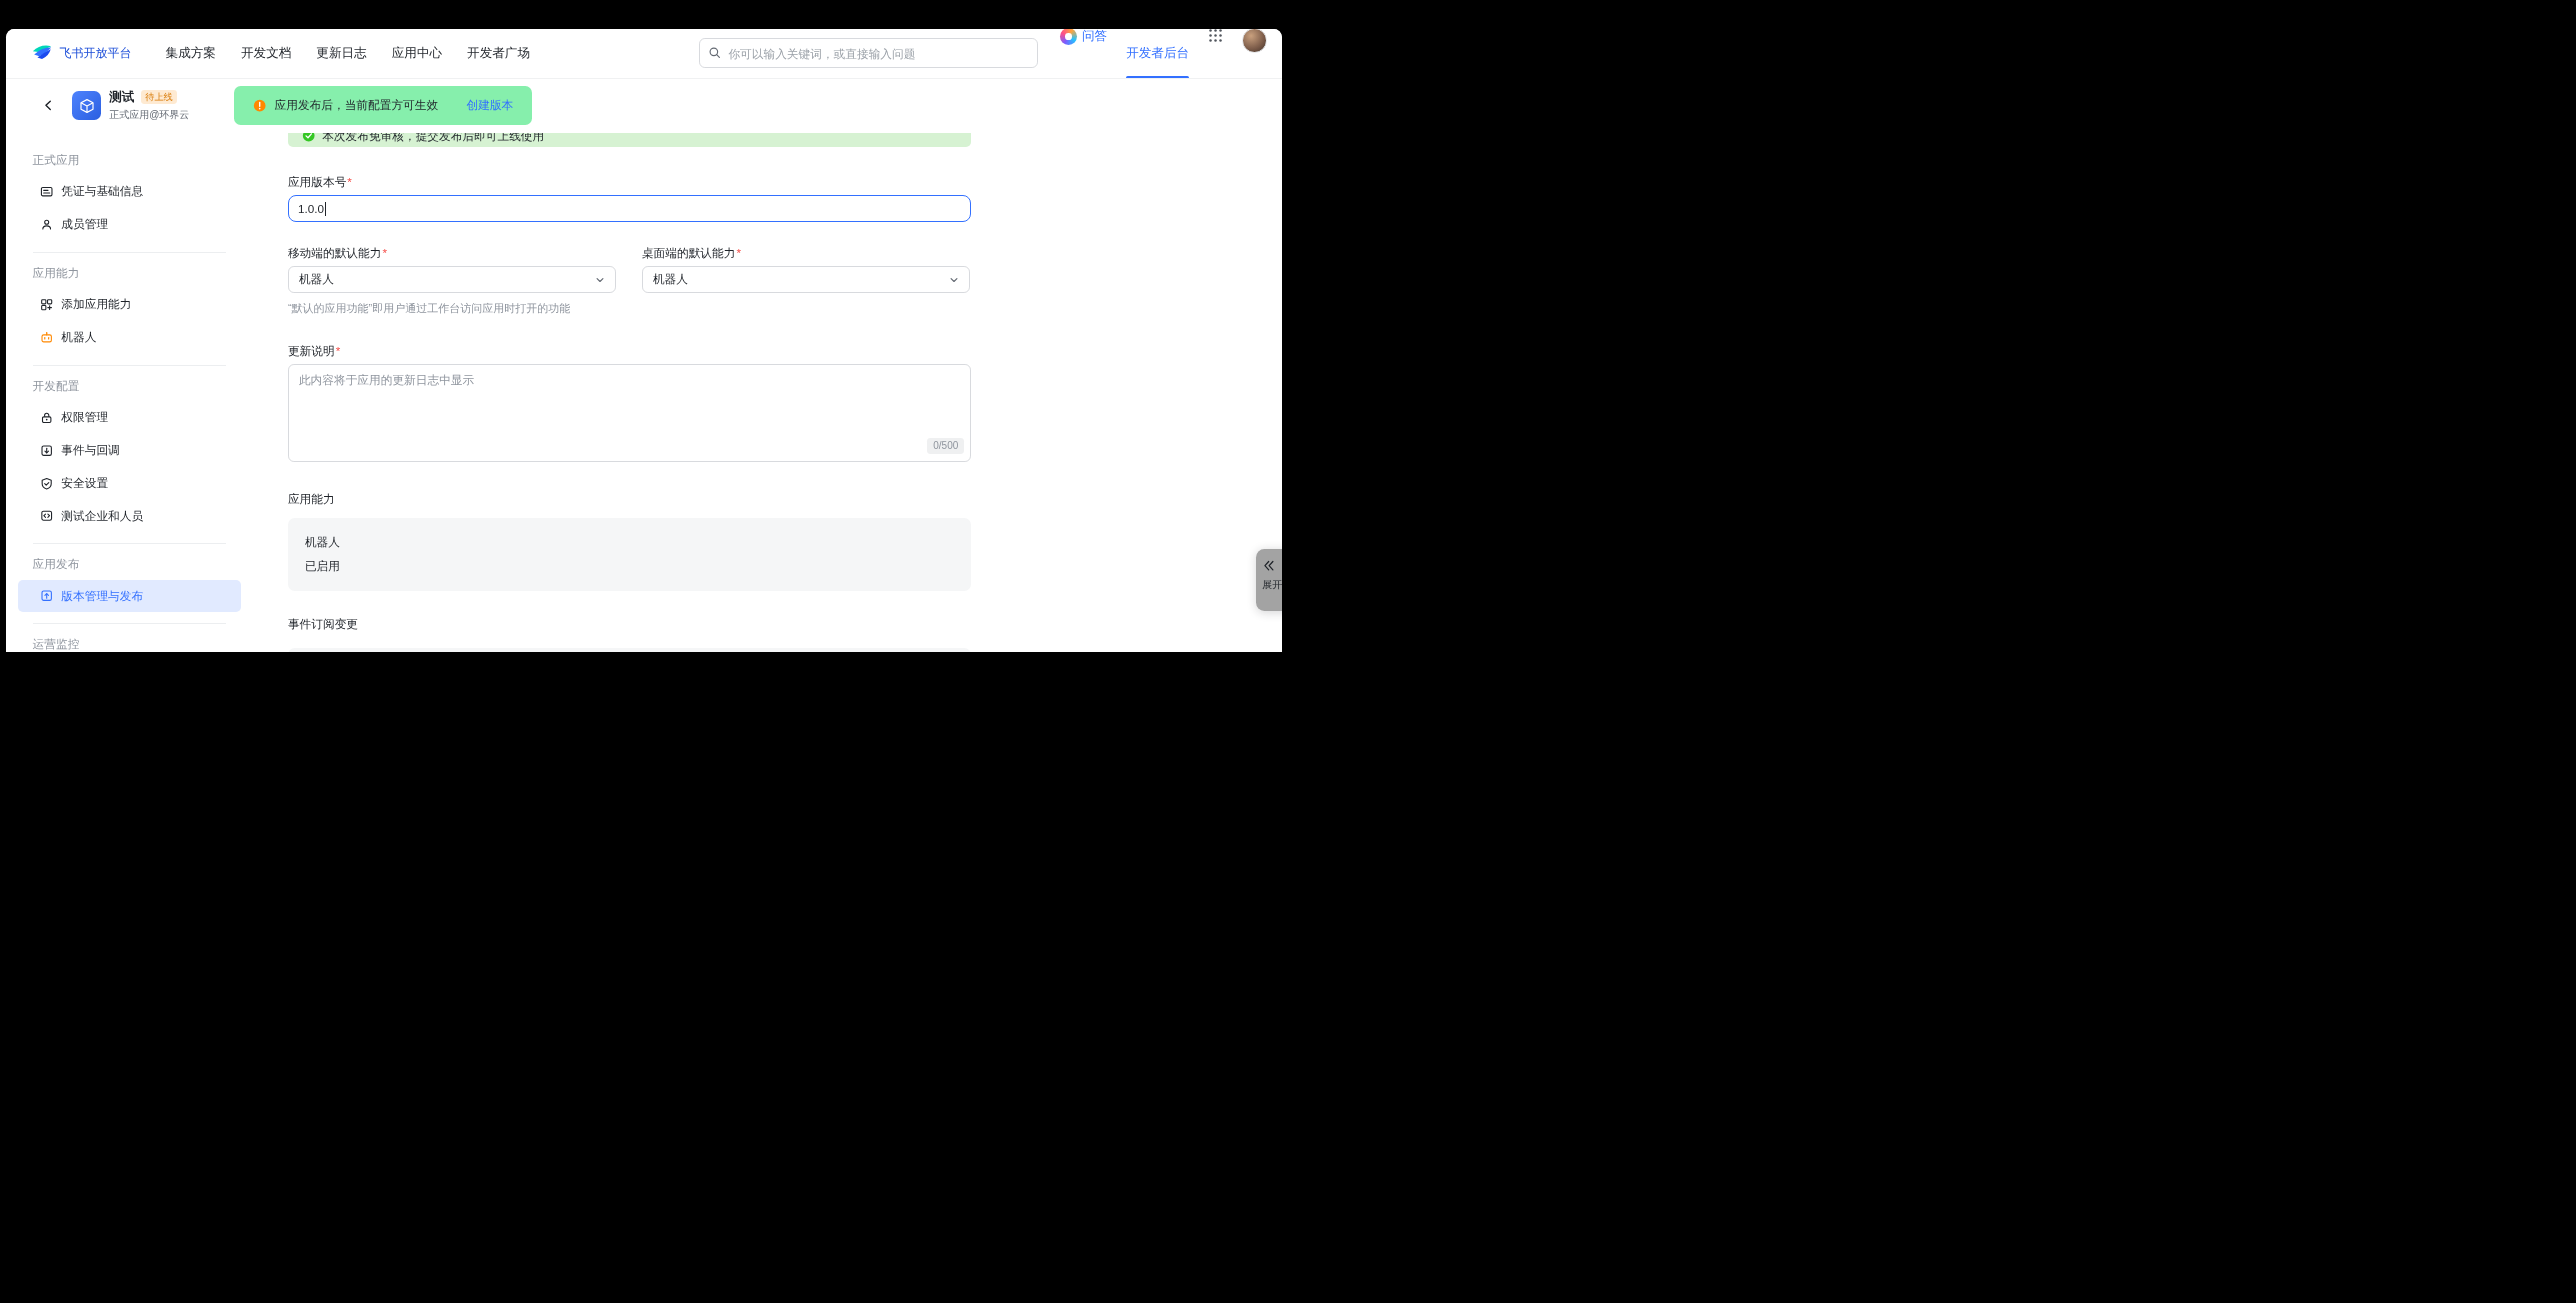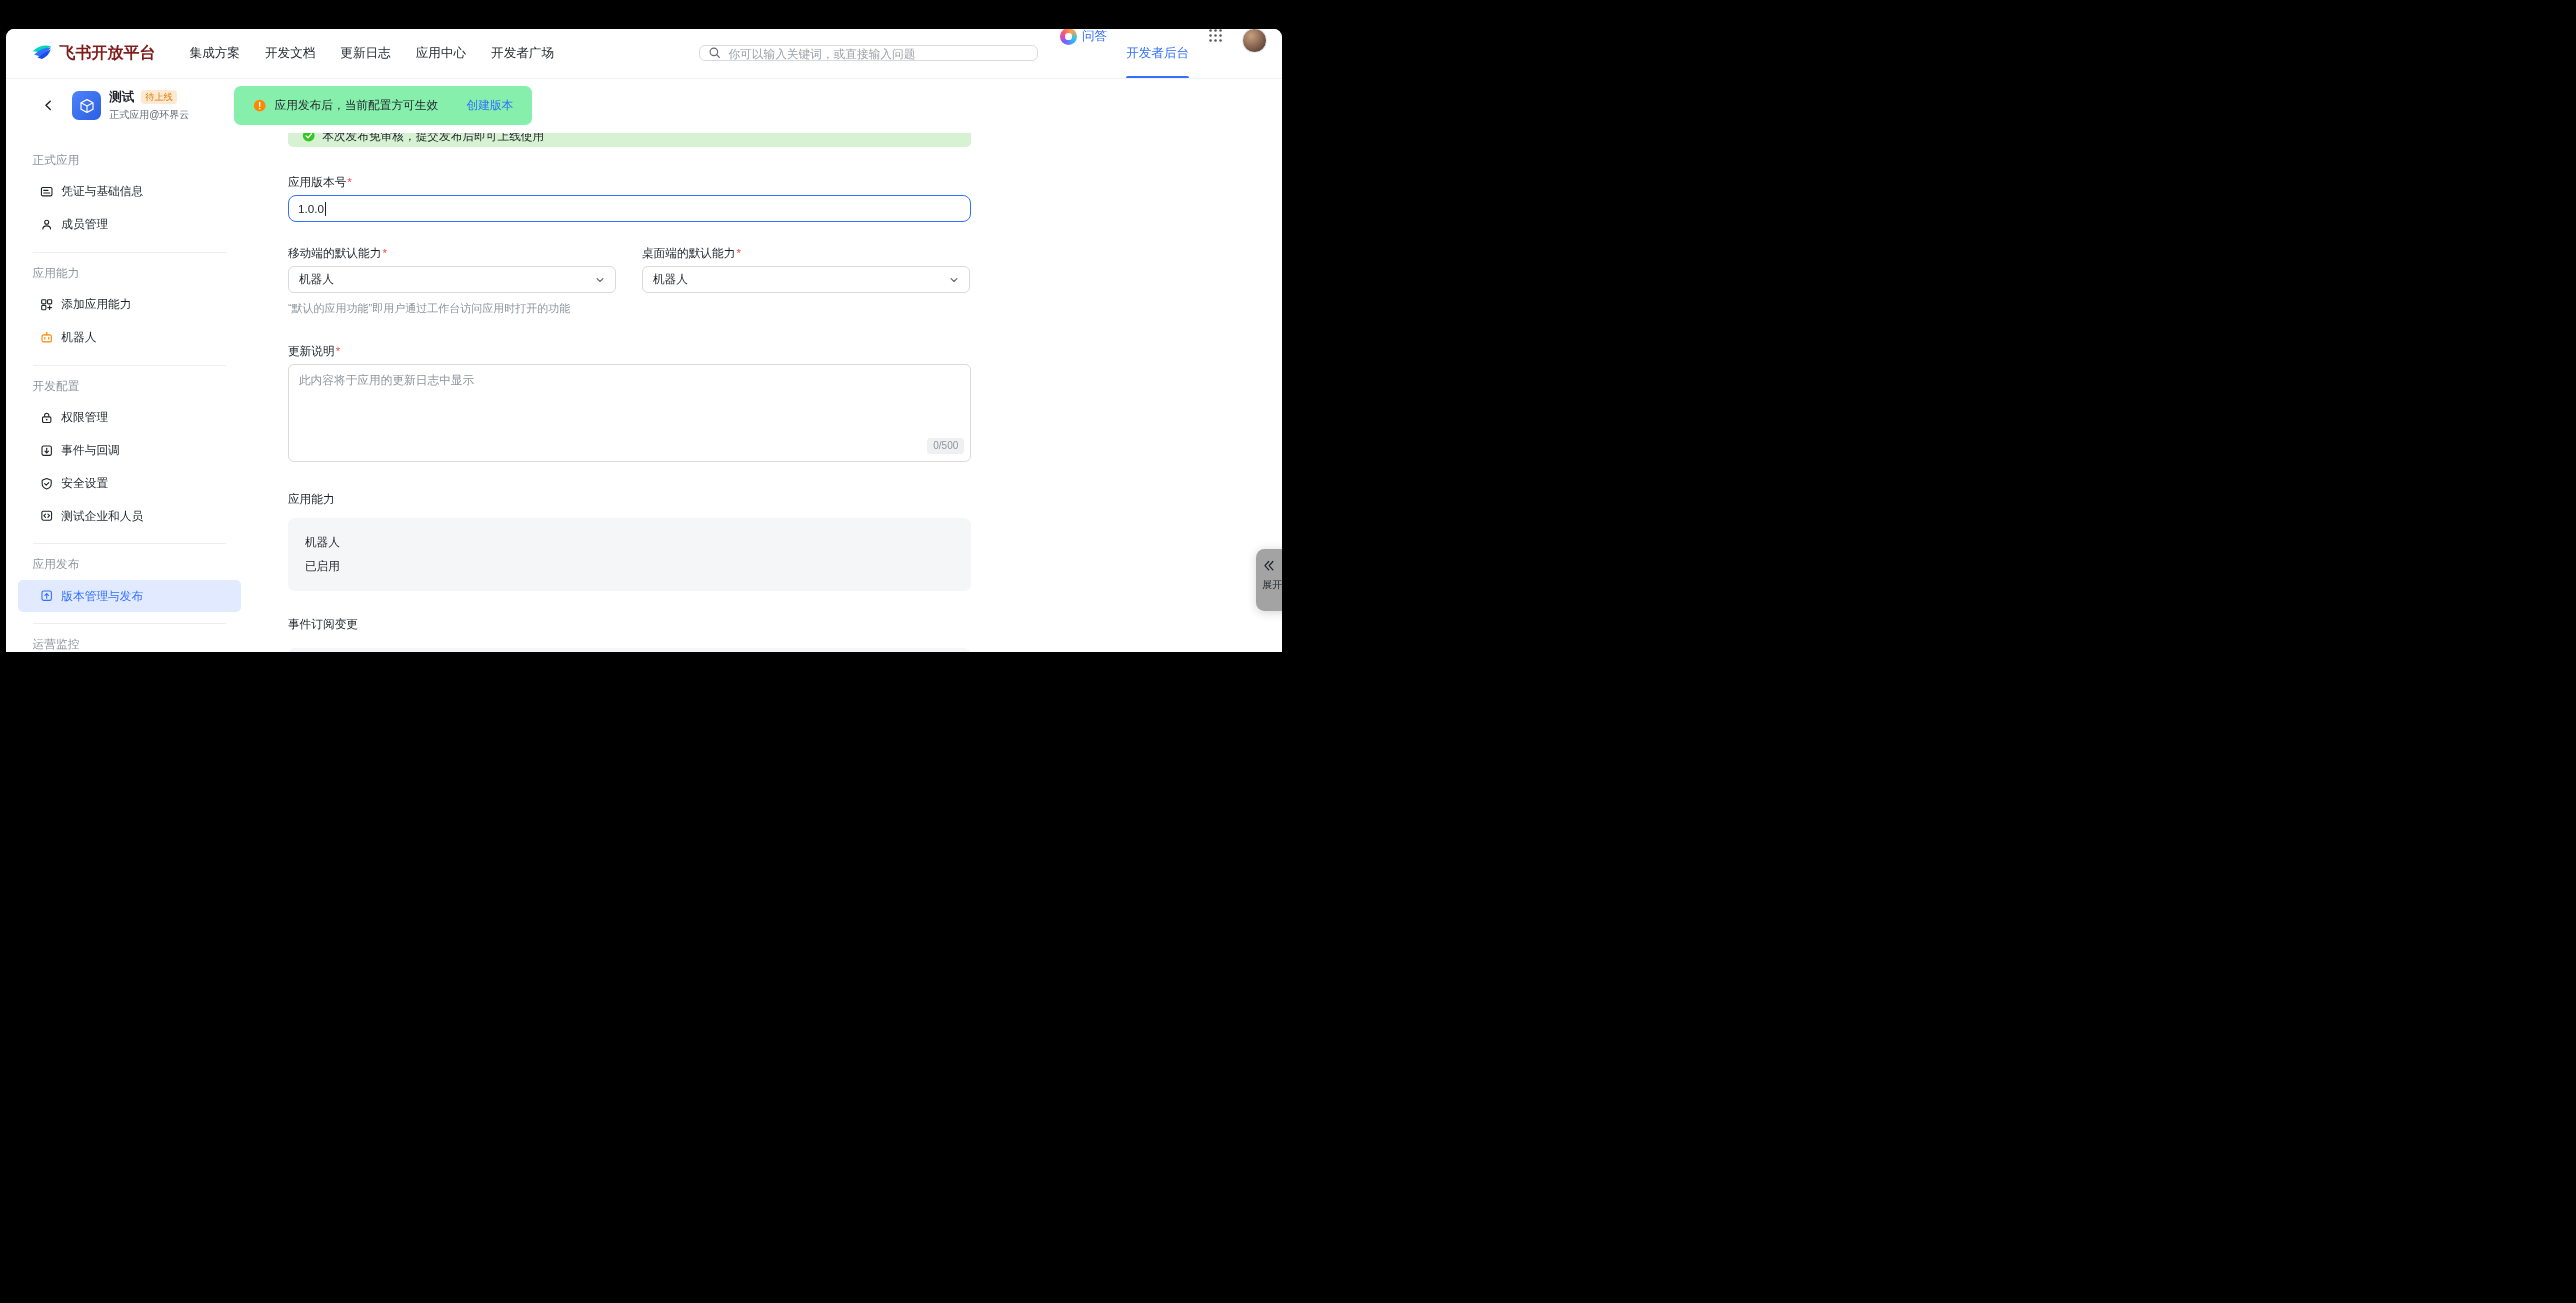--- a/index.html
+++ b/index.html
@@ -13,25 +13,25 @@
     background: #fff; border-radius: 8.4px 8.4px 0 0; overflow: hidden;
   }
 
   
   .topnav {
     height: 50px; display: flex; align-items: center;
     padding: 0 15px 0 25px; border-bottom: 0.8px solid #f0f1f2; background: #fff;
     position: relative; z-index: 5;
   }
   .brand { display: flex; align-items: center; gap: 6.7px; cursor: pointer; }
-  .brand-title { font-size: 16px; font-weight: bold; color: #7f1d1d; white-space: nowrap; }
+  .brand-title { font-size: 12px; font-weight: normal; color: #1d4ed8; white-space: nowrap; }
   .nav-items { display: flex; gap: 25px; margin-left: 34px; }
   .nav-item { font-size: 12.6px; color: #1f2329; white-space: nowrap; cursor: pointer; }
   .search {
-    margin-left: auto; width: 339px; height: 16px; border: 0.8px solid #d8dade;
+    margin-left: auto; width: 339px; height: 30px; border: 0.8px solid #d8dade;
     border-radius: 5.9px; display: flex; align-items: center; gap: 6.7px; padding: 0 8.4px;
     background: #fff;
   }
   .search input {
     border: none; outline: none; flex: 1; font-size: 11.7px; color: #1f2329;
     font-family: "Liberation Sans", sans-serif; background: transparent;
   }
   .search input::placeholder { color: #9ba1a8; }
   .nav-right { display: flex; align-items: flex-start; gap: 19px; margin-left: 22px; height: 50px; }
   .qa { display: flex; align-items: center; gap: 5px; color: #3370ff; font-size: 12.6px; font-weight: 500; cursor: pointer; white-space: nowrap; }

